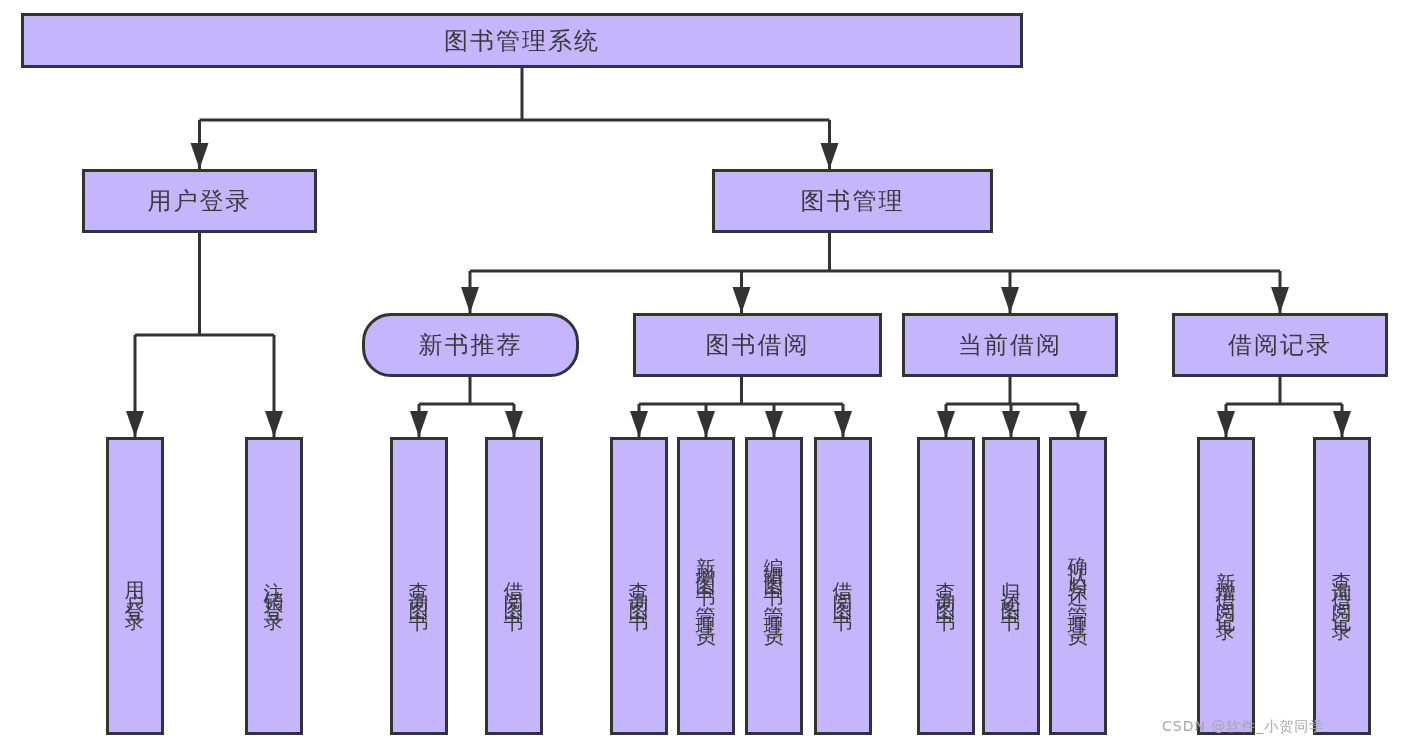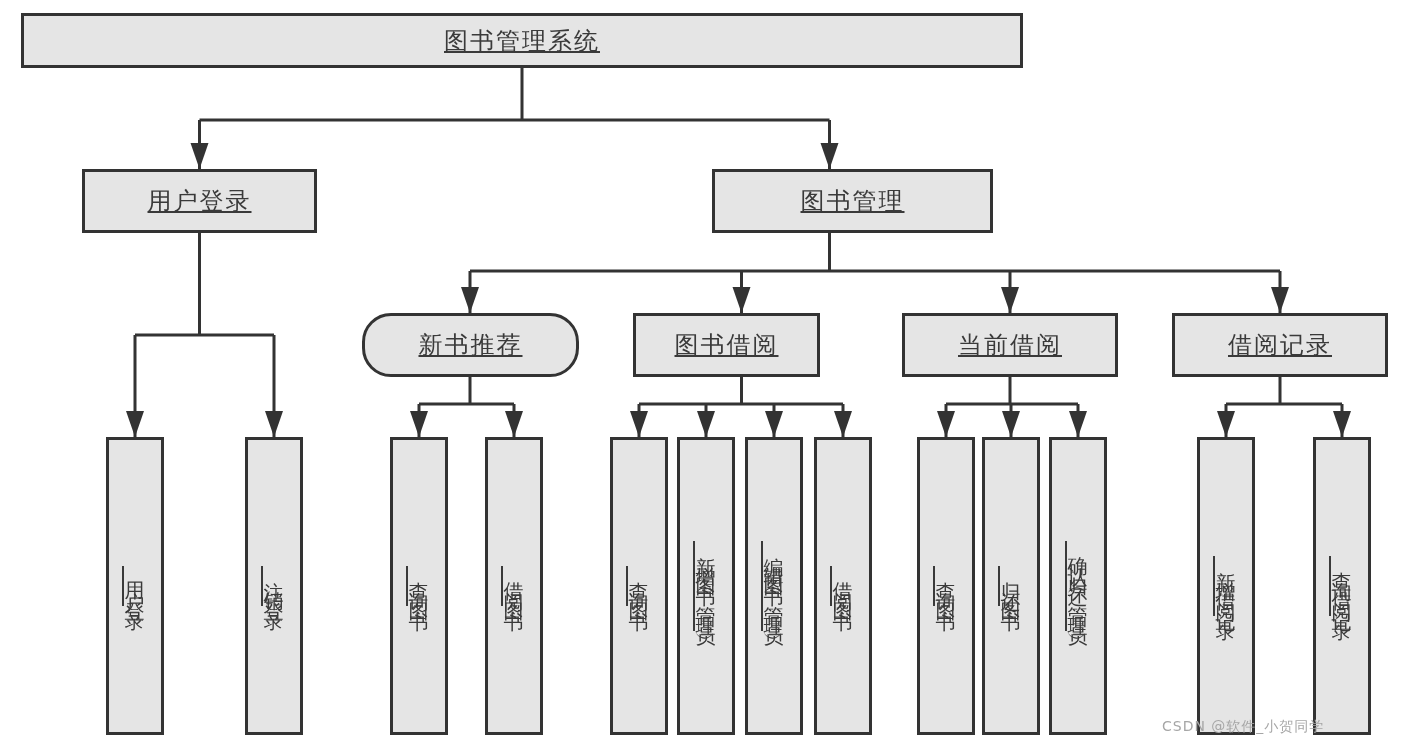--- a/index.html
+++ b/index.html
@@ -26,26 +26,25 @@
   }
   .connectors .lines {
     fill: none;
     stroke: var(--line-color);
     stroke-width: 3;
   }
   .connectors .arrowheads { fill: var(--line-color); stroke: none; }
   .box {
     position: absolute;
     border: 3px solid var(--line-color);
-    background: #e5e5e5;
+    background: #c4b5fd;
     color: var(--text-color);
     display: flex;
     align-items: center;
     justify-content: center;
-    text-decoration: underline;
   }
   .node { font-size: 24px; letter-spacing: 2px; white-space: nowrap; }
   .leaf { font-size: 20px; }
   .leaf .vtext {
     writing-mode: vertical-rl;
     text-orientation: mixed;
     letter-spacing: 10px;
     line-height: 1;
     white-space: nowrap;
   }
@@ -103,21 +102,21 @@
   <div class="box node" style="left:82px; top:169px; width:235px; height:64px;">
     <span>用户登录</span>
   </div>
   <div class="box node" style="left:712px; top:169px; width:281px; height:64px;">
     <span>图书管理</span>
   </div>
 
   <div class="box node" style="left:362px; top:313px; width:217px; height:64px;border-radius:29px;">
     <span>新书推荐</span>
   </div>
-  <div class="box node" style="left:633px; top:313px; width:187px; height:64px;">
+  <div class="box node" style="left:633px; top:313px; width:249px; height:64px;">
     <span>图书借阅</span>
   </div>
   <div class="box node" style="left:1172px; top:313px; width:216px; height:64px;">
     <span>借阅记录</span>
   </div>
   <div class="box node" style="left:902px; top:313px; width:216px; height:64px;">
     <span>当前借阅</span>
   </div>
 
   <div class="box leaf" style="left:106px; top:437px; width:58px; height:298px;">

